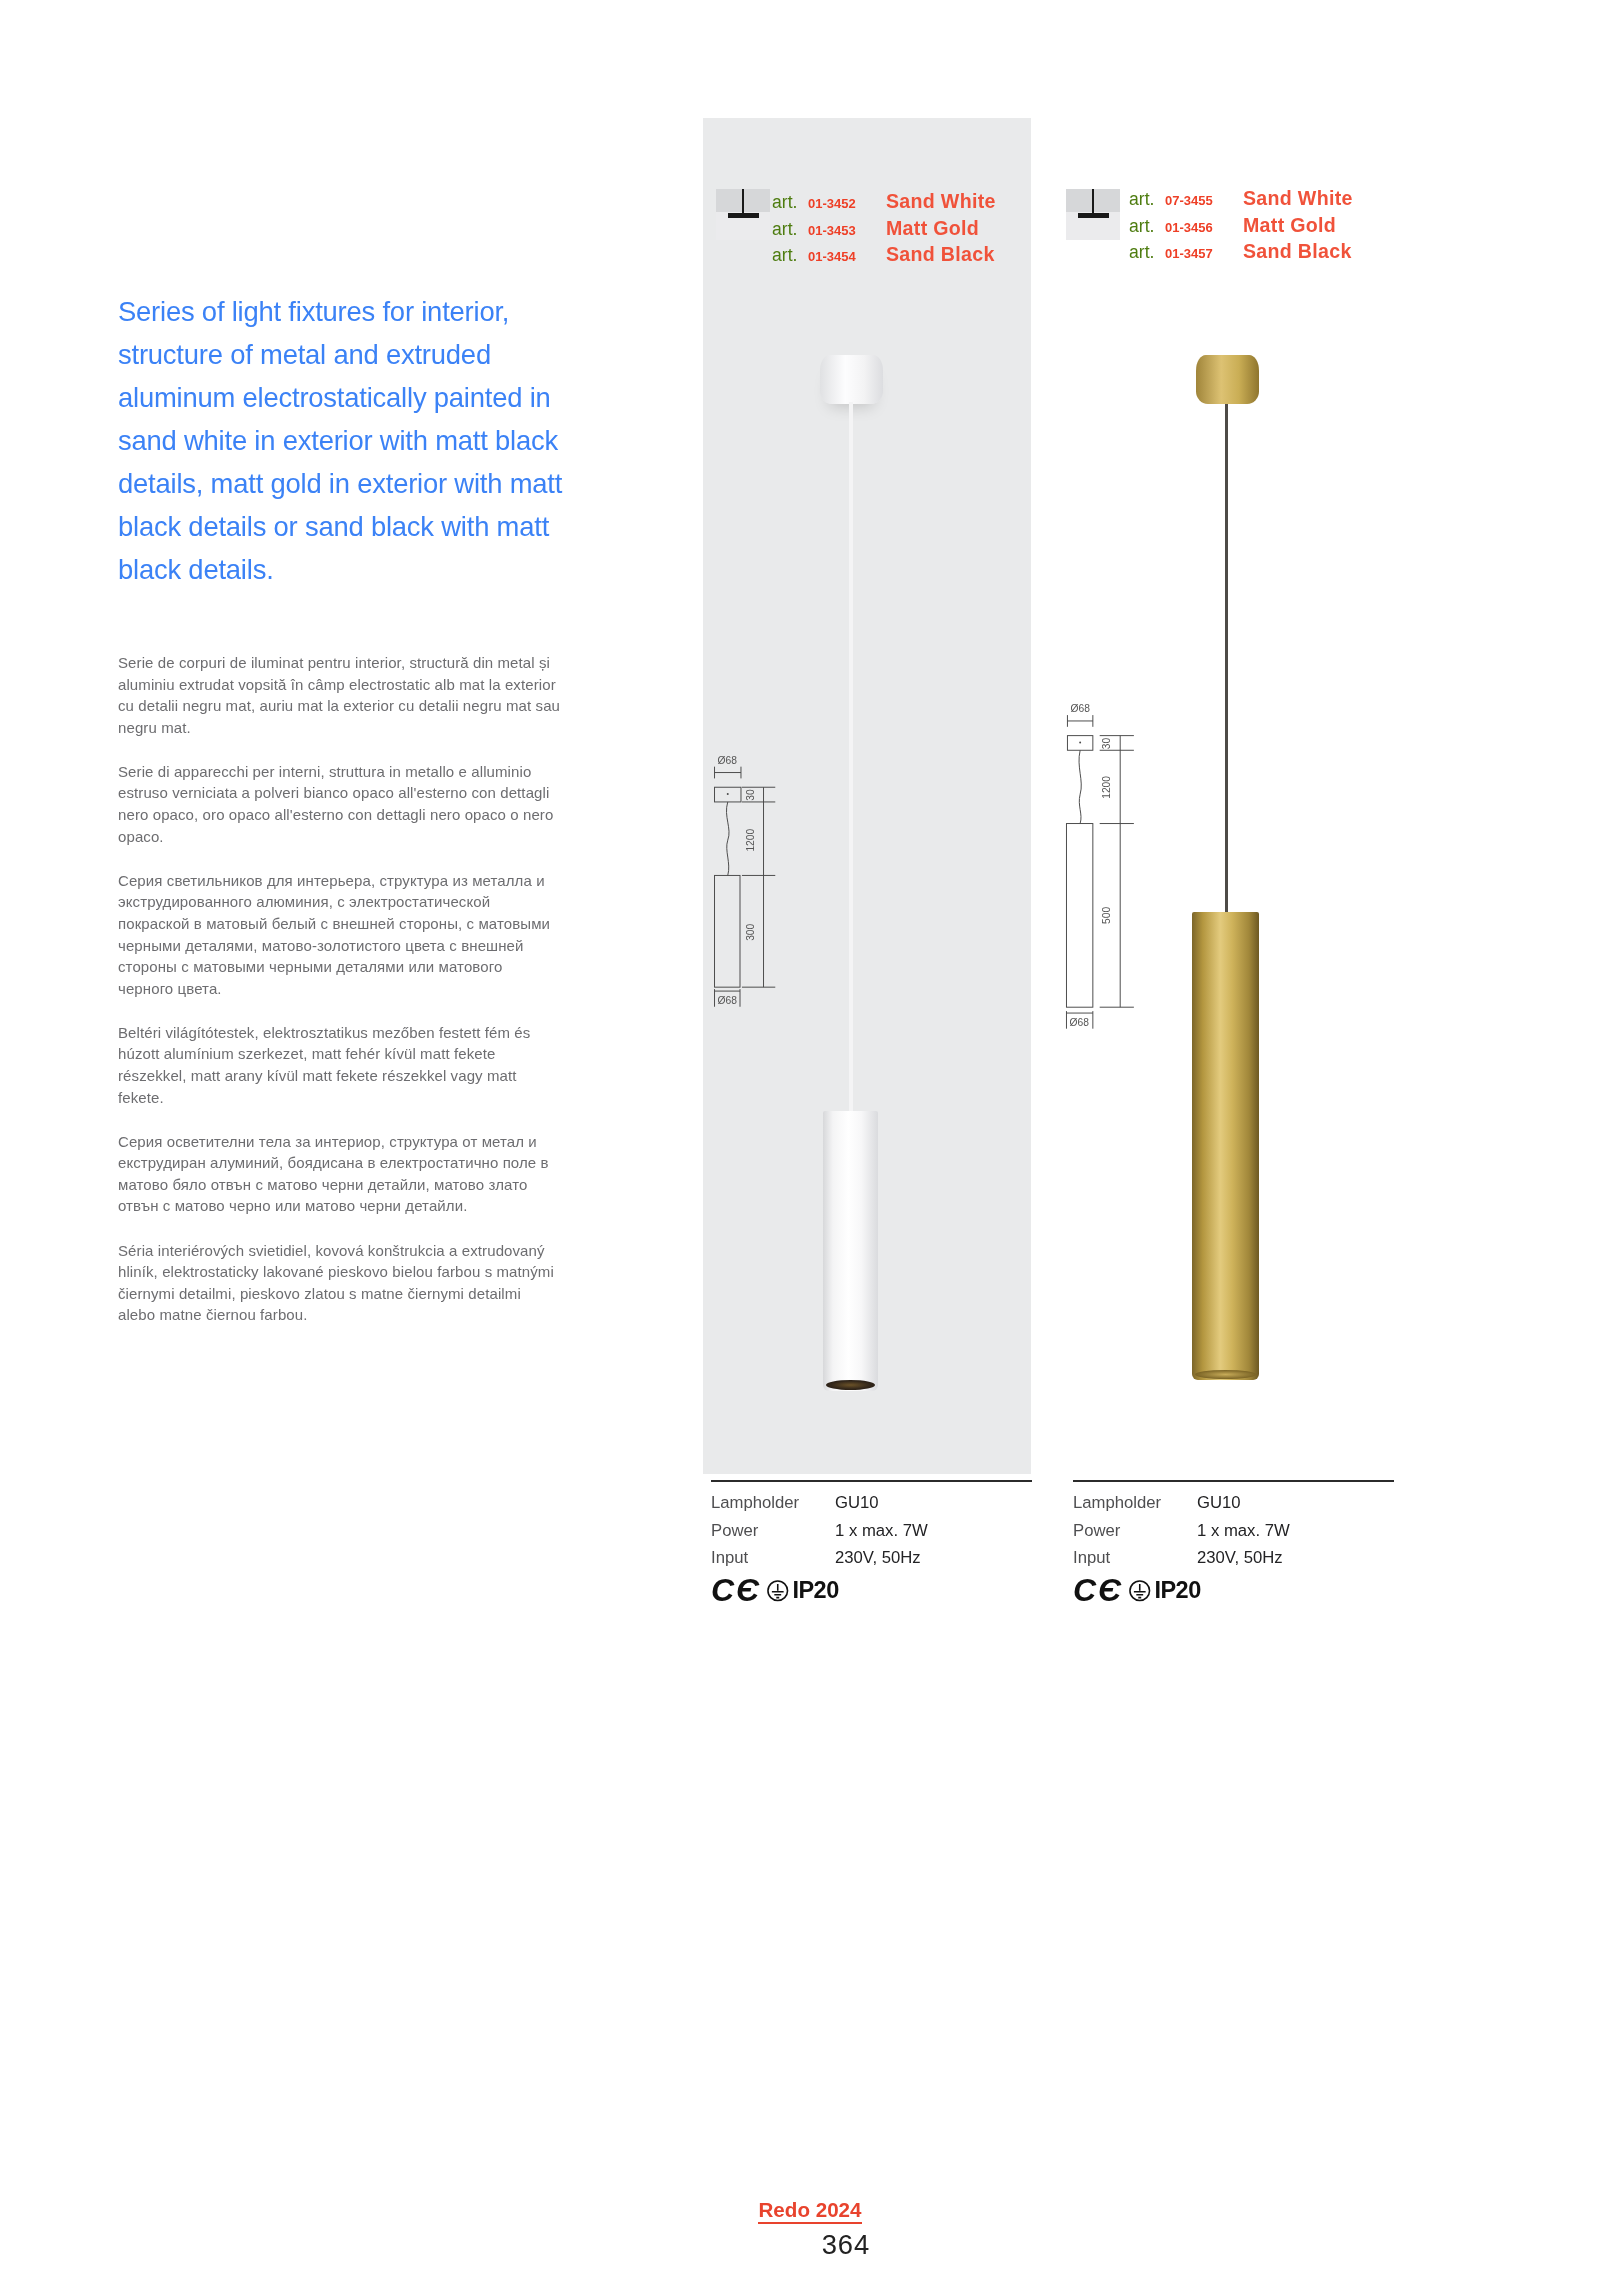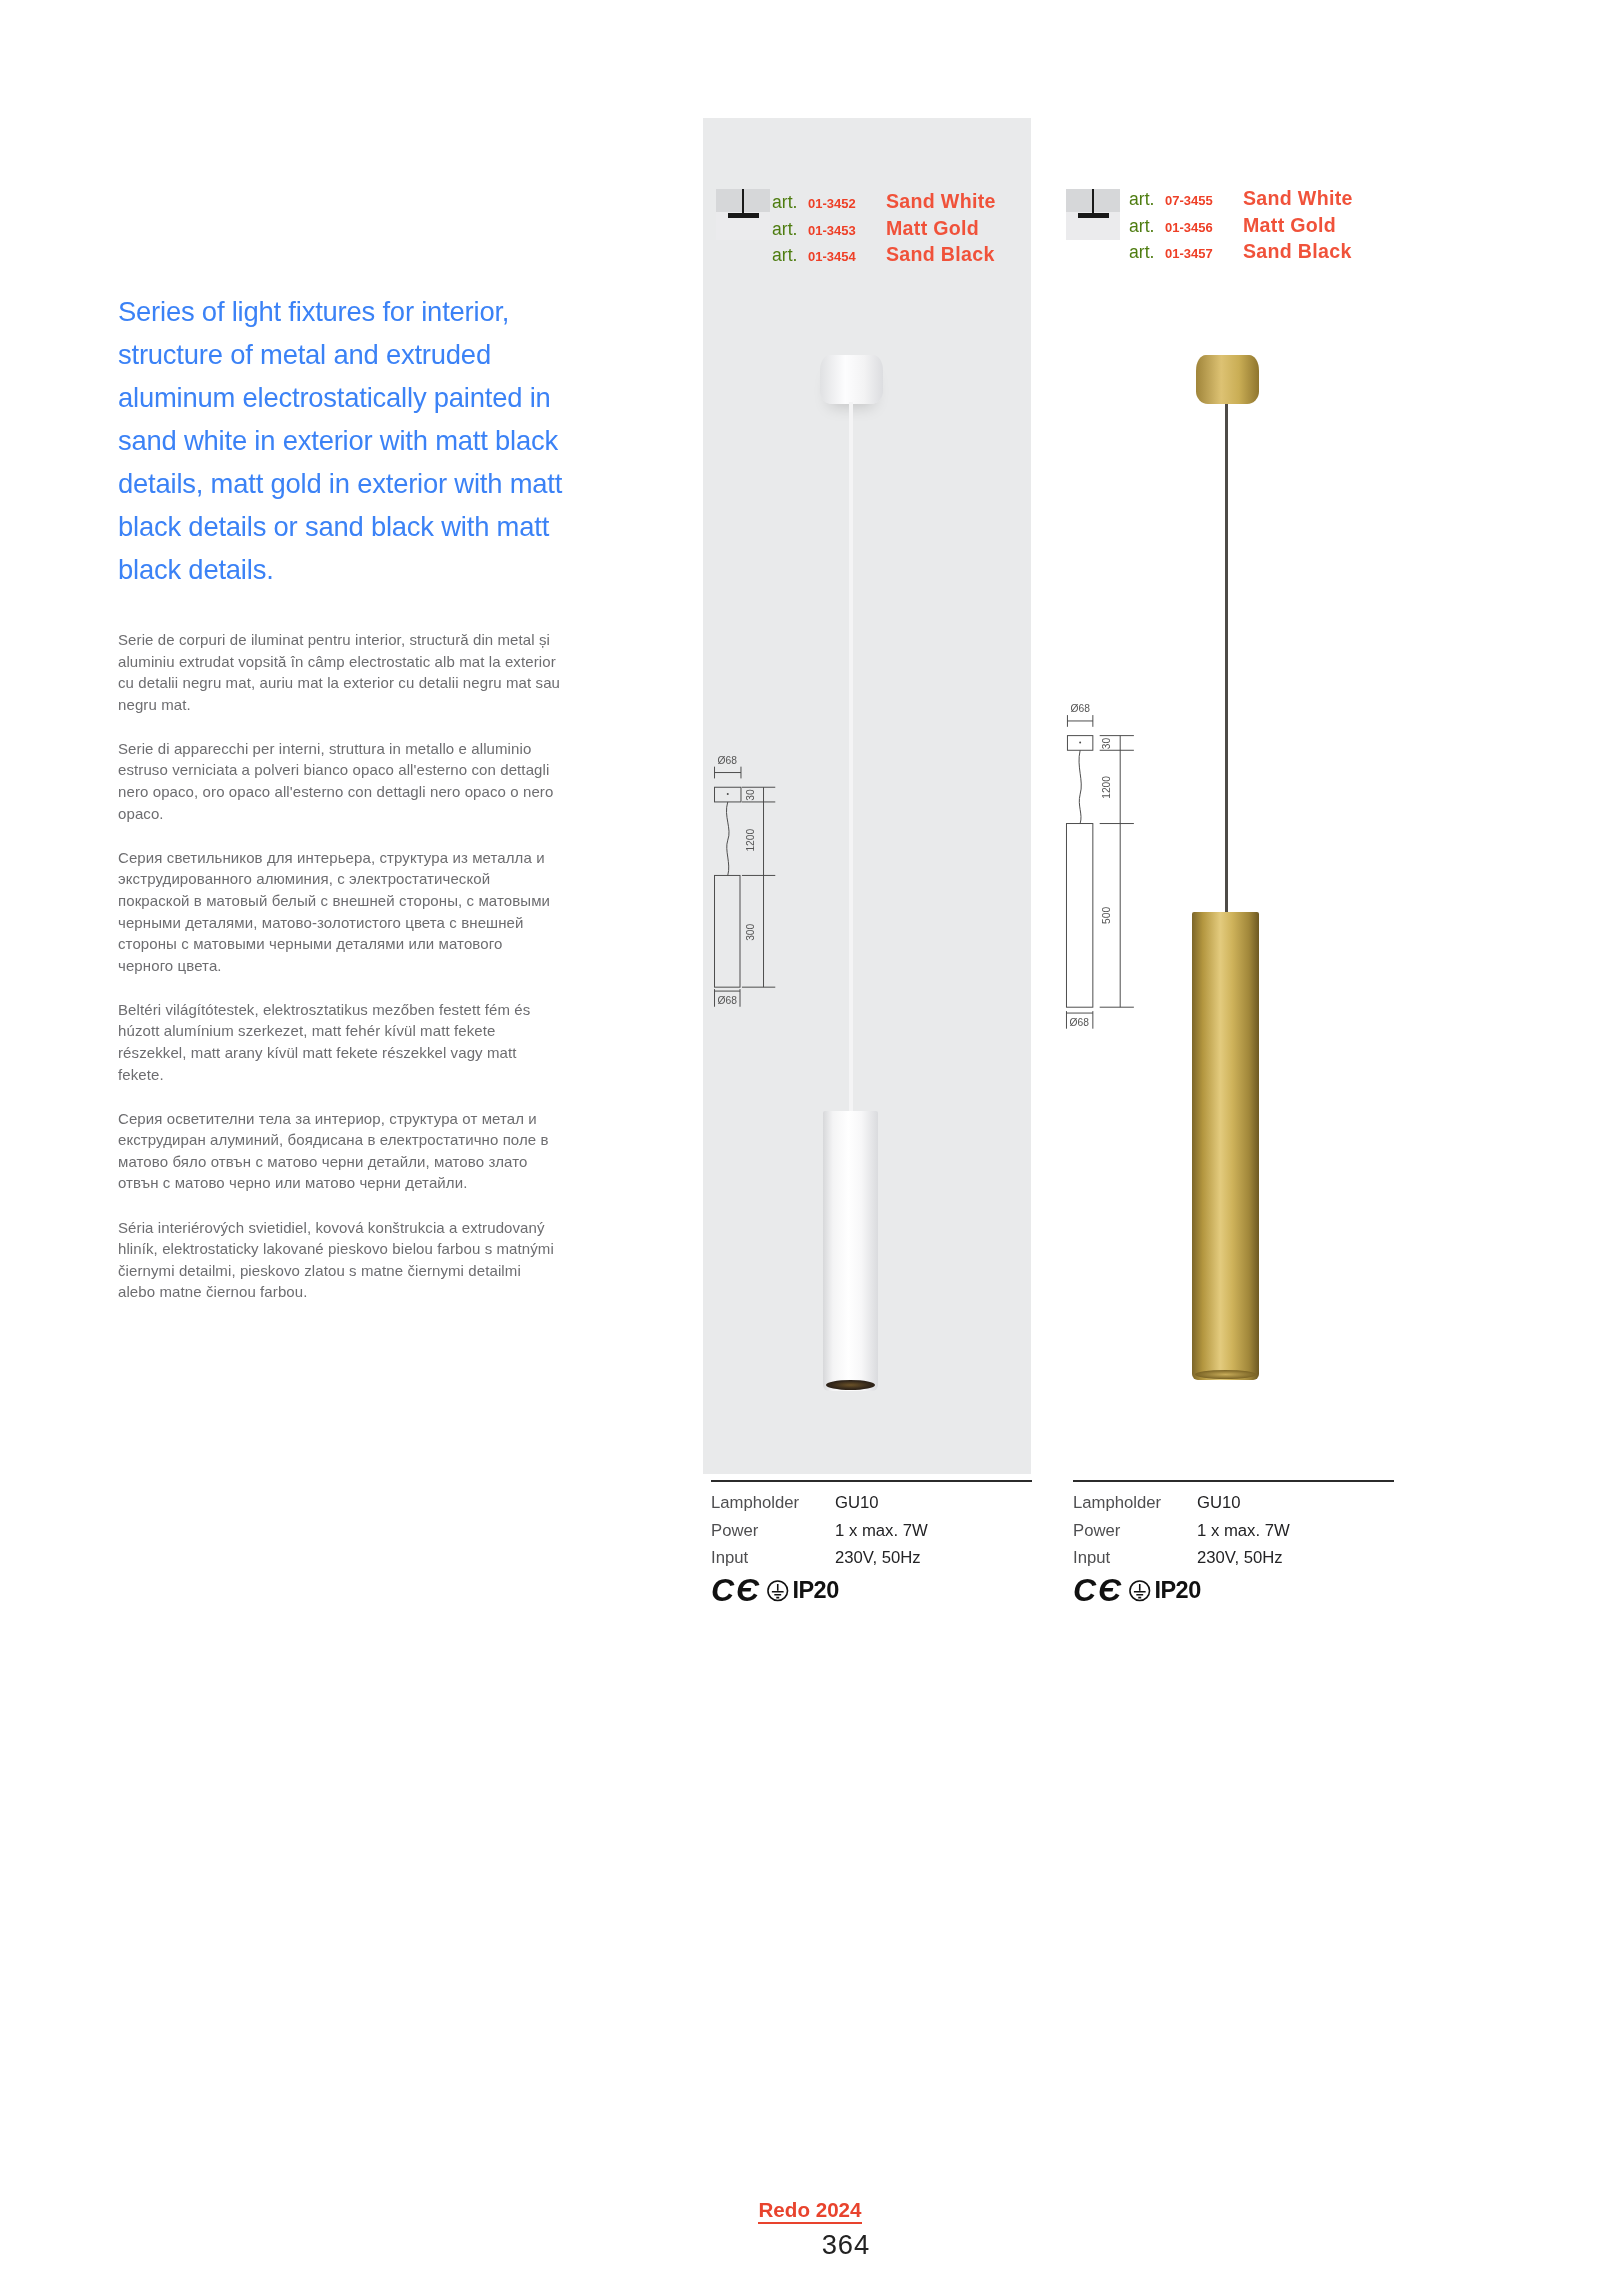--- a/index.html
+++ b/index.html
@@ -19,21 +19,21 @@
     letter-spacing:-1px;
     border-bottom:3.9px solid #161616;
     padding-bottom:7.8px;line-height:1.05;
     display:inline-block;
   }
   .intro{
     position:absolute;left:118px;top:263px;width:469px;
     font-size:27.4px;line-height:43px;color:#3b82f6;letter-spacing:-0.2px;
   }
   .translations{
-    position:absolute;left:118px;top:629px;width:443px;
+    position:absolute;left:118px;top:652px;width:443px;
   }
   .translations p{
     margin:0 0 22.5px 0;
     font-size:15px;line-height:21.6px;color:#6d6d70;letter-spacing:0.1px;
   }
   
   .panel{
     position:absolute;left:703px;top:118px;width:328px;height:1356px;
     background:#e9eaeb;
   }

